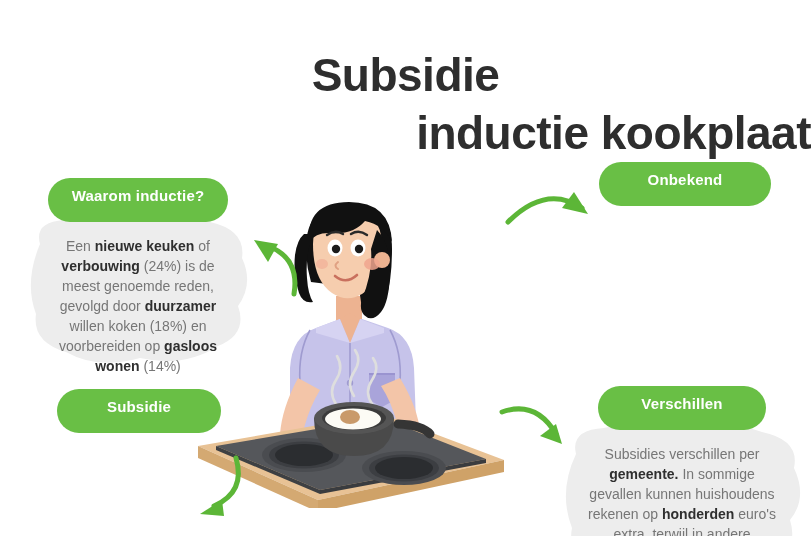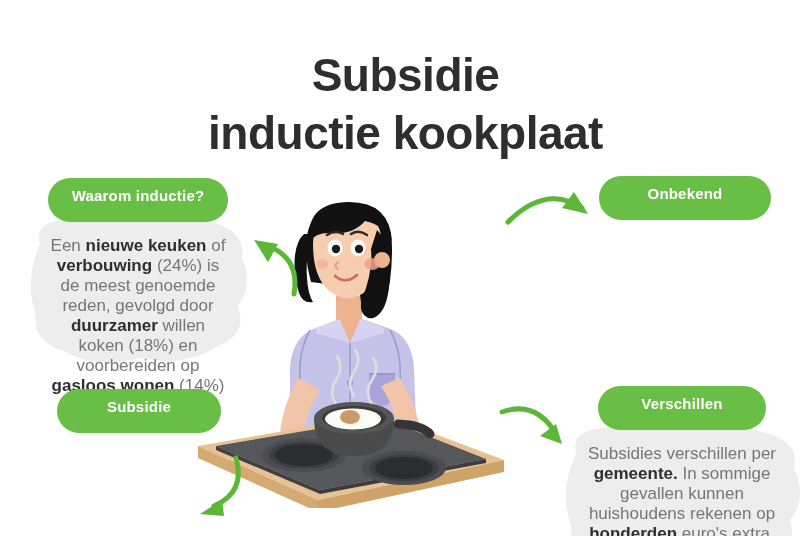--- a/index.html
+++ b/index.html
@@ -13,21 +13,21 @@
   #stage { position: relative; width: 676px; height: 536px; background: #fff; margin-top: 38px; }
 
   
   .title {
     position: absolute; left: 0; top: 8px; width: 811px;
     text-align: center;
     font-size: 46px; line-height: 58px;
     font-weight: 800; letter-spacing: -0.5px;
     color: #2e2e2e;
   }
-  .title .l2 { display: block; }
+  .title .l2 { display: block; text-align: right; }
 
   
   .card { position: absolute; }
   .pill {
     position: relative; z-index: 3;
     display: block; margin: 0 auto;
     background: #69bf45;
     color: #ffffff;
     font-size: 15px; font-weight: 800;
     letter-spacing: 0.2px;
@@ -35,32 +35,32 @@
     padding: 9px 22px 18px;
     border-radius: 22px;
     white-space: nowrap;
   }
   .blobwrap { position: relative; margin-top: -12px; }
   .blob { position: absolute; left: 0; top: 0; width: 100%; height: 100%; z-index: 1; }
   .blob path { fill: #ededed; }
   .body {
     position: relative; z-index: 2;
     text-align: center;
-    font-size: 17px; line-height: 20px;
+    font-size: 14px; line-height: 20px;
     color: #767676;
     padding: 26px 26px 20px;
   }
   .body b { color: #2f2f2f; font-weight: 700; }
   .body u { text-decoration: underline; text-underline-offset: 2px; }
 
   
   #card-waarom   { left: 22px;  top: 140px; width: 232px; }
   #card-waarom   .pill { width: 180px; }
   #card-waarom   .blobwrap { height: 160px; }
-  #card-onbekend { left: 566px; top: 138px; width: 238px; }
+  #card-onbekend { left: 566px; top: 124px; width: 238px; }
   #card-onbekend .pill { width: 172px; }
   #card-onbekend .blobwrap { height: 172px; }
   #card-subsidie { left: 28px;  top: 351px; width: 222px; }
   #card-subsidie .pill { width: 164px; }
   #card-subsidie .blobwrap { height: 124px; }
   #card-verschillen { left: 556px; top: 348px; width: 252px; }
   #card-verschillen .pill { width: 168px; }
   #card-verschillen .blobwrap { height: 172px; }
 
   

